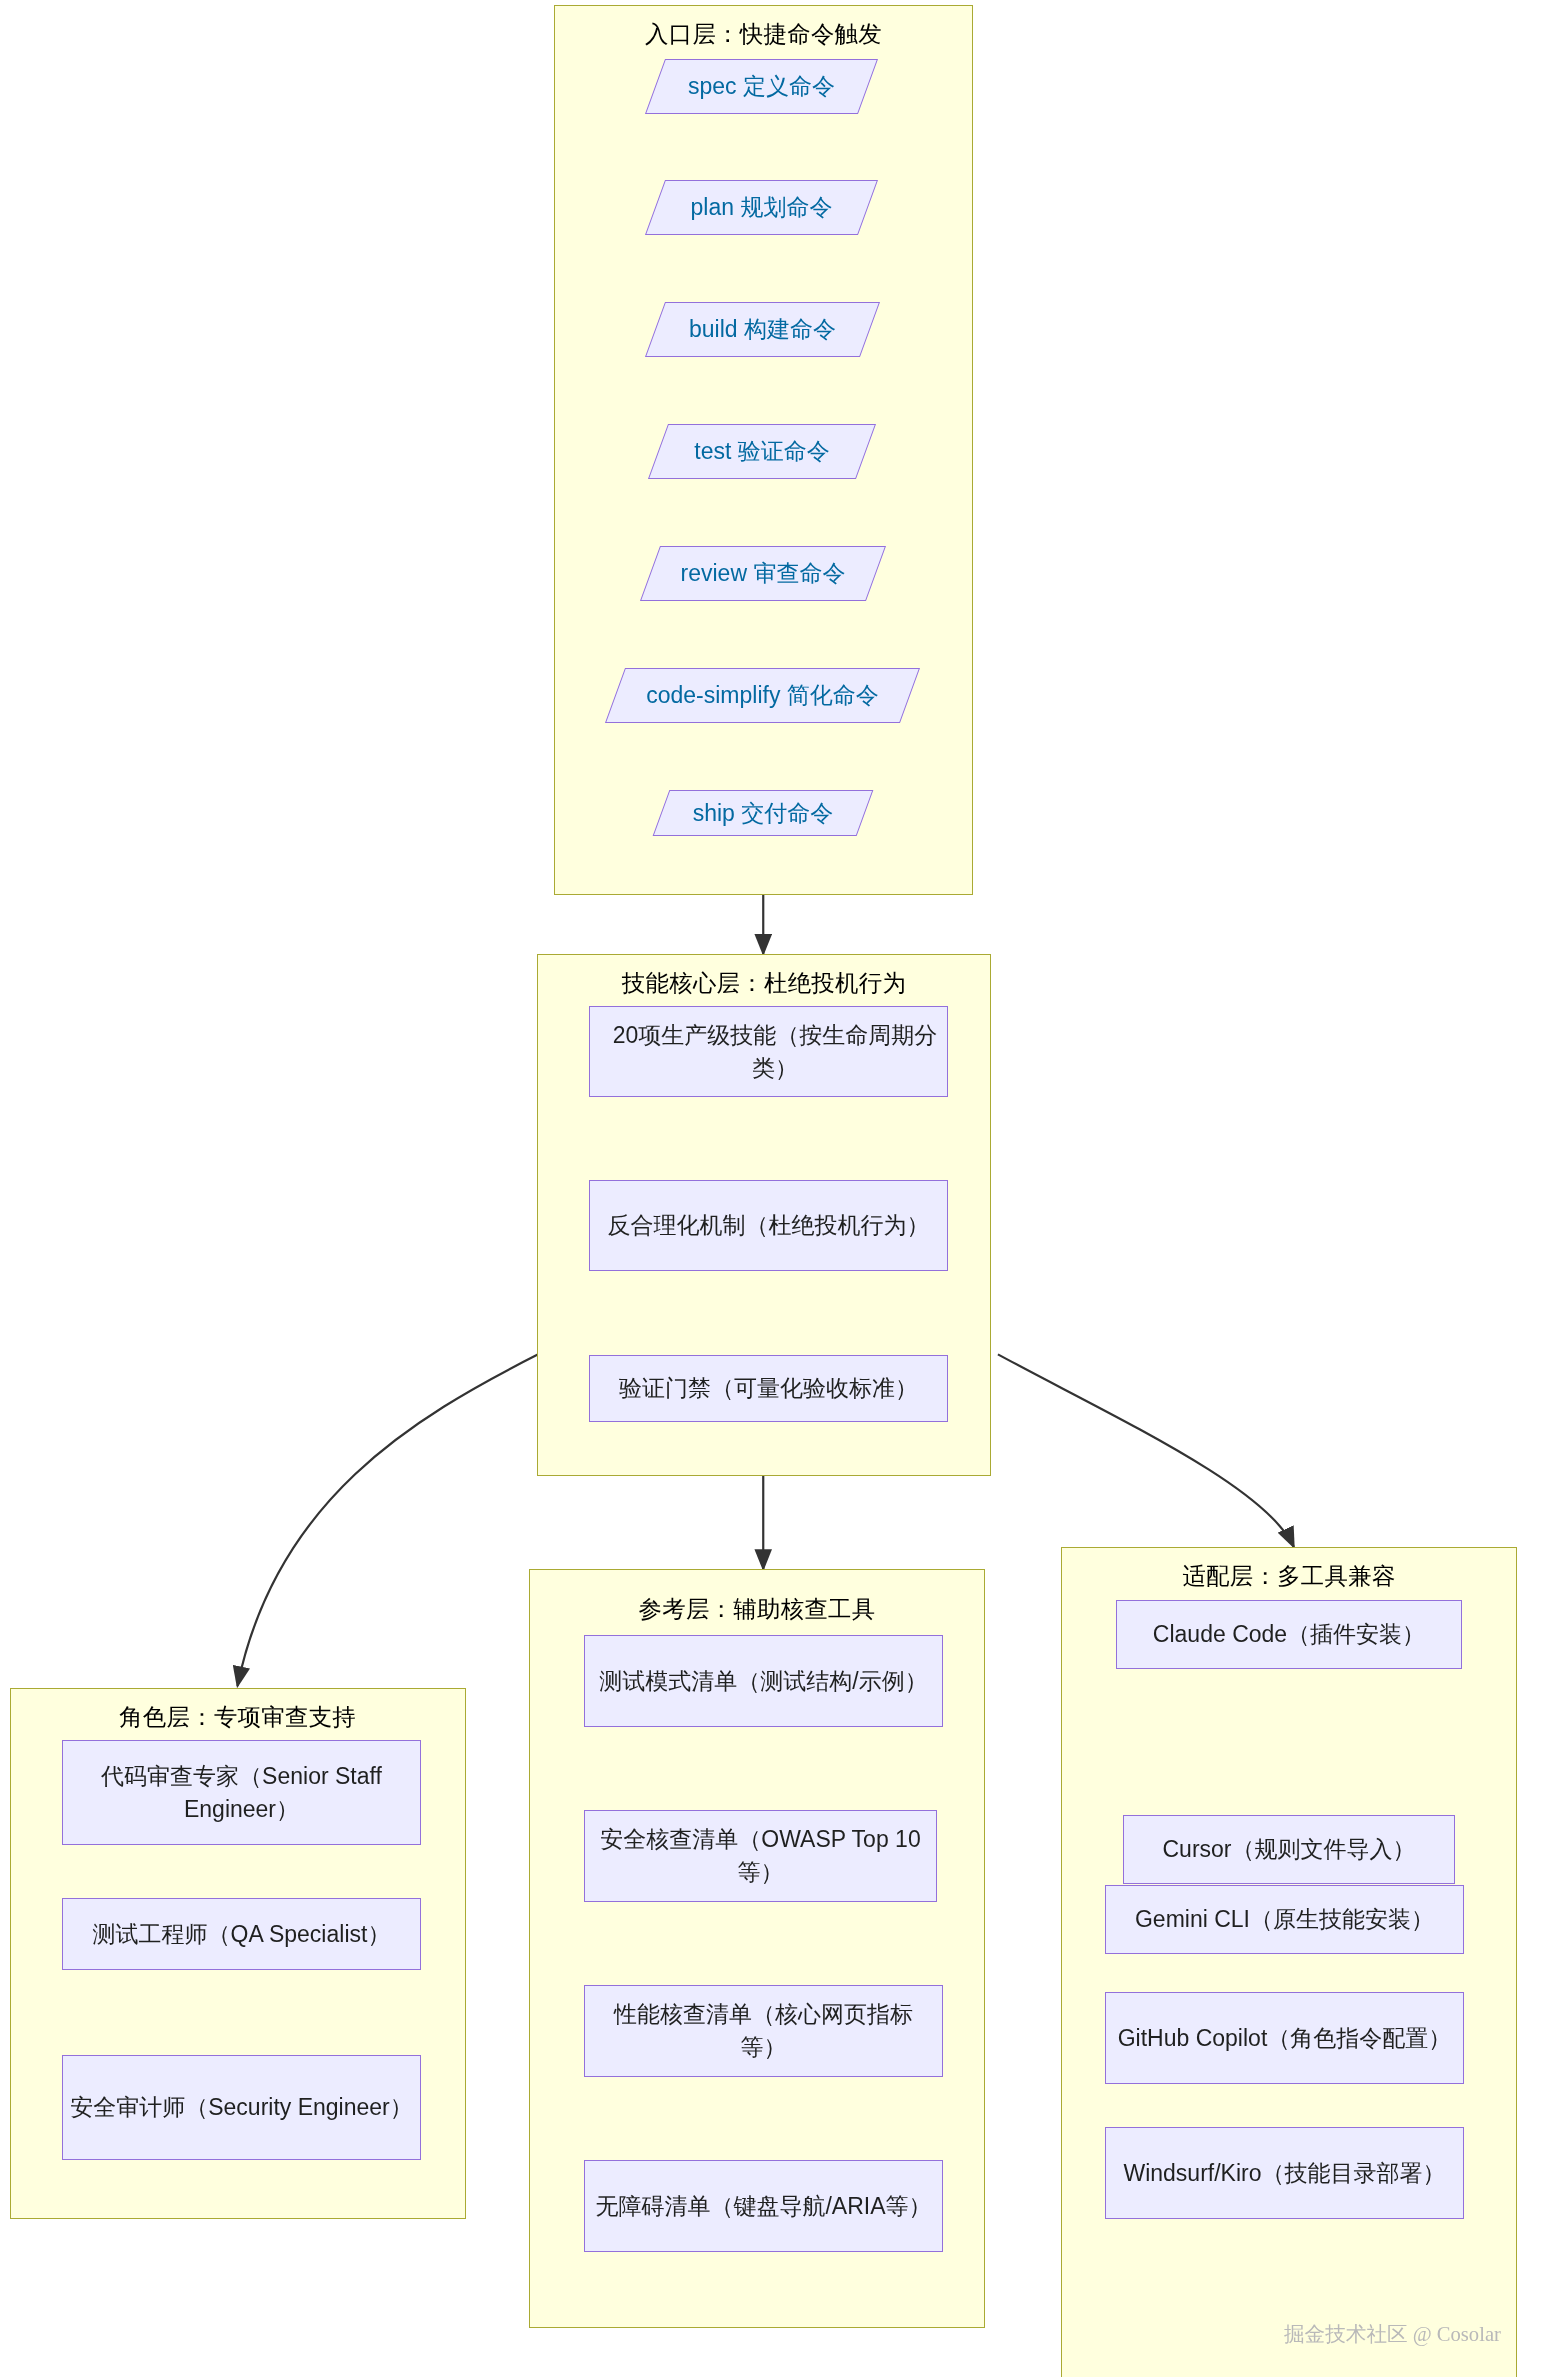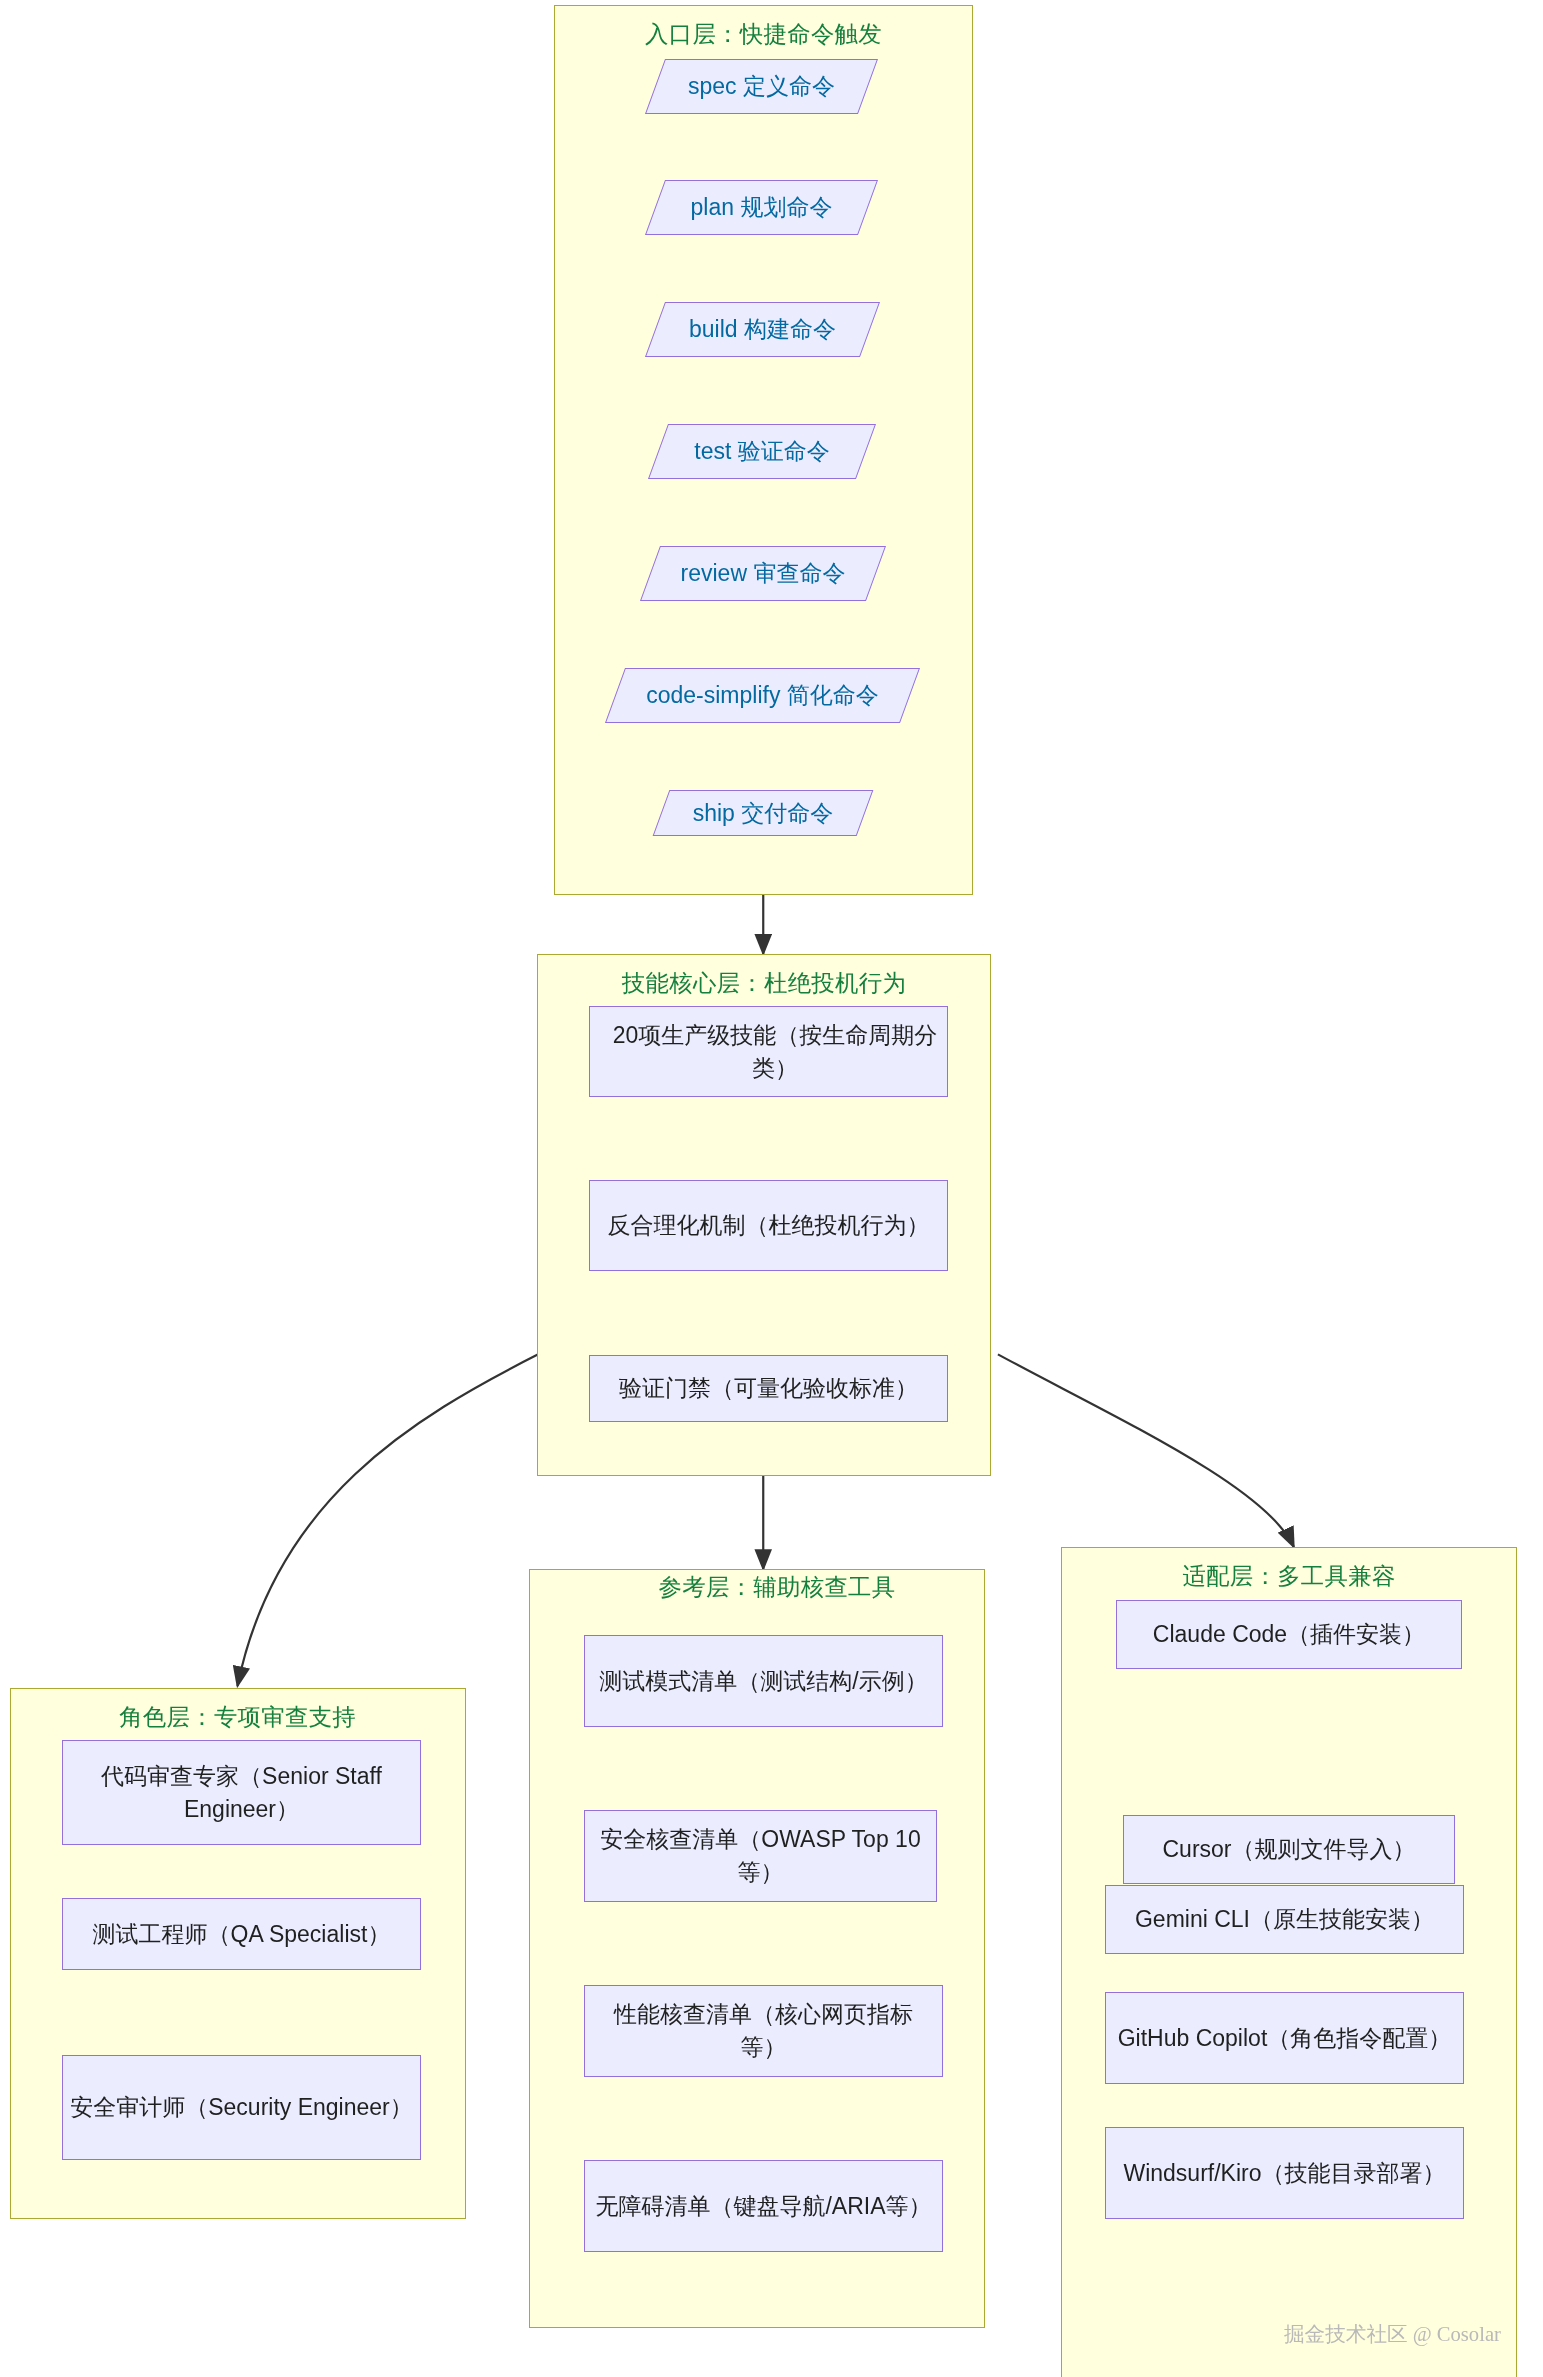--- a/index.html
+++ b/index.html
@@ -26,21 +26,21 @@
     background: #ffffde;
     border: 1.4px solid #aaaa33;
     box-sizing: border-box;
   }
   .cluster-title {
     position: absolute;
     left: 0;
     width: 100%;
     text-align: center;
     font-size: 23.4px;
-    color: #15803d;
+    color: #000000;
     letter-spacing: 0.3px;
     white-space: nowrap;
   }
   
   .node {
     position: absolute;
     background: #ececff;
     border: 1.4px solid #9370db;
     box-sizing: border-box;
     display: flex;
@@ -167,21 +167,21 @@
     <div class="cluster-title" style="top:12.4px;">角色层：专项审查支持</div>
   </div>
 
   <div class="node" style="left:62px; top:1740px; width:359px; height:105px;">代码审查专家（Senior Staff Engineer）</div>
 
   <div class="node" style="left:62px; top:1898px; width:359px; height:72px;">测试工程师（QA Specialist）</div>
 
   <div class="node" style="left:62px; top:2055px; width:359px; height:105px;">安全审计师（Security Engineer）</div>
 
   <div class="cluster" style="left:529px; top:1569px; width:456px; height:759px;">
-    <div class="cluster-title" style="top:1px;padding-left:20px;">参考层：辅助核查工具</div>
+    <div class="cluster-title" style="top:23px;">参考层：辅助核查工具</div>
   </div>
 
   <div class="node" style="left:584px; top:1635px; width:359px; height:92px;">测试模式清单（测试结构/示例）</div>
 
   <div class="node" style="left:584px; top:1810px; width:353px; height:92px;">安全核查清单（OWASP Top 10等）</div>
 
   <div class="node" style="left:584px; top:1985px; width:359px; height:92px;">性能核查清单（核心网页指标等）</div>
 
   <div class="node" style="left:584px; top:2160px; width:359px; height:92px;">无障碍清单（键盘导航/ARIA等）</div>
 

